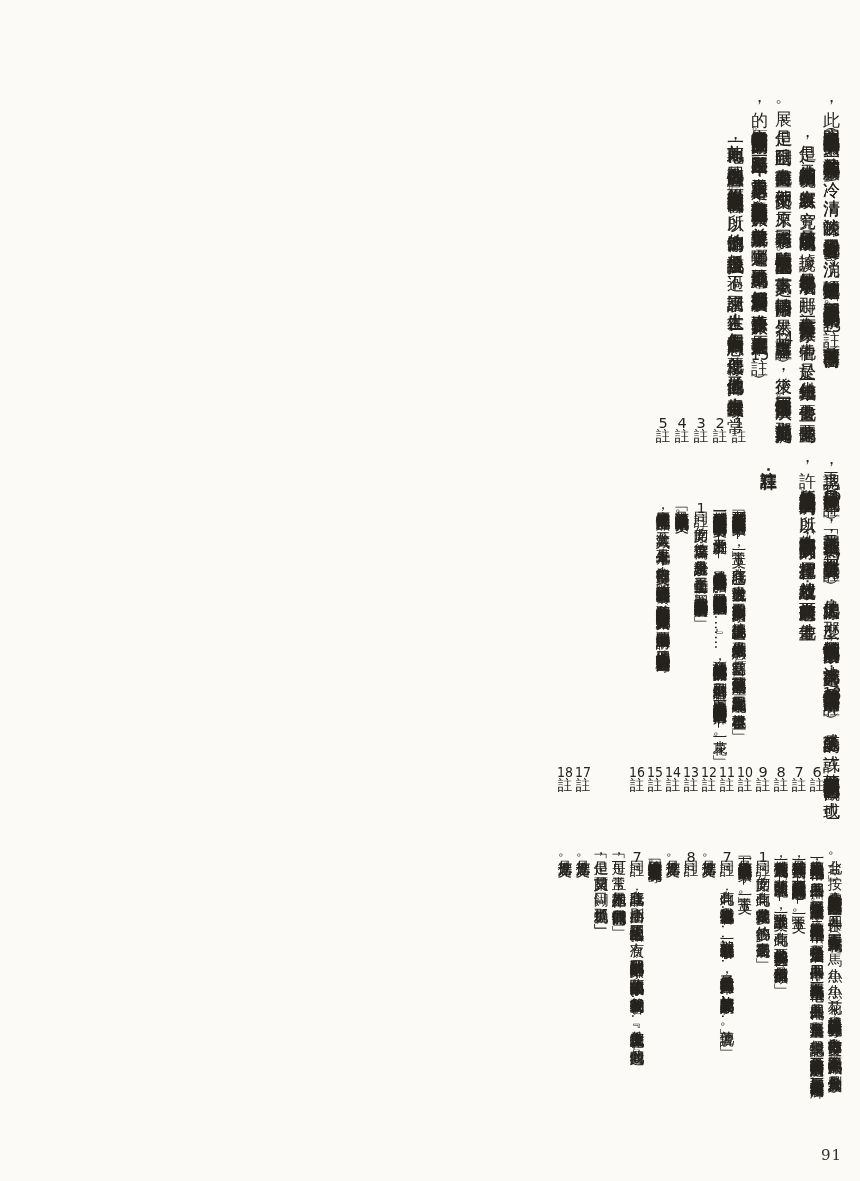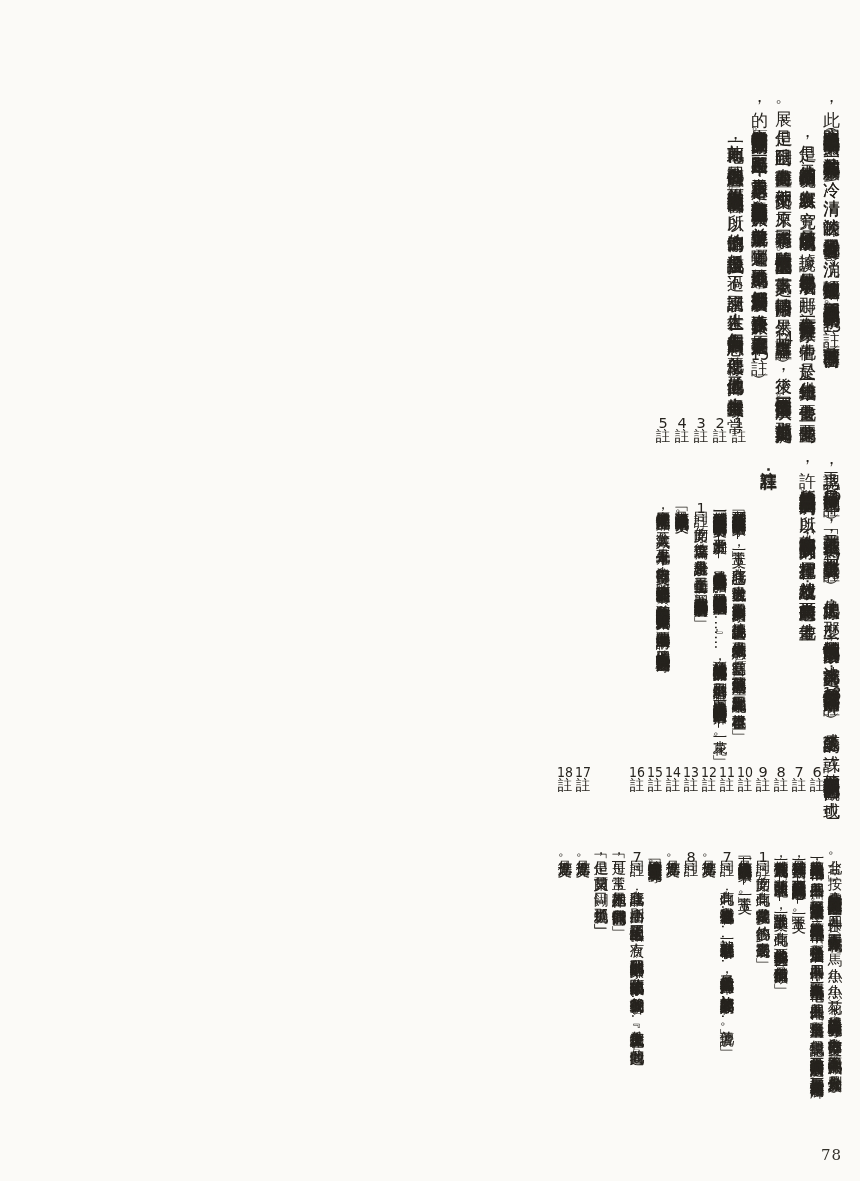--- a/index.html
+++ b/index.html
@@ -152,14 +152,14 @@
 「但是，艾爾貝，餬口，那也就夠了。」」</span>
     </div>
     <div class="note">
       <span class="note-label">註<span class="tcy">17</span></span><span class="note-text">見席德進文。</span>
     </div>
     <div class="note">
       <span class="note-label">註<span class="tcy">18</span></span><span class="note-text">見席德進文。</span>
     </div>
   </section>
 
-  <div class="page-num"><span class="tcy">78</span></div>
+  <div class="page-num"><span class="tcy">91</span></div>
 </div>
 
 </body></html>

